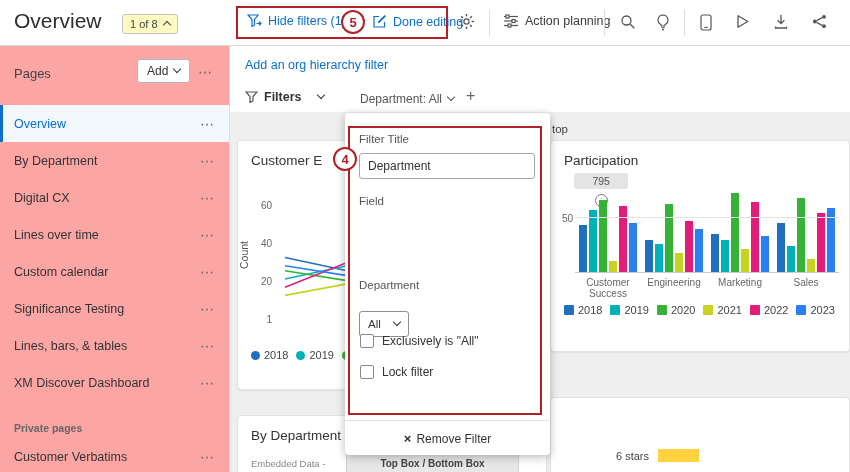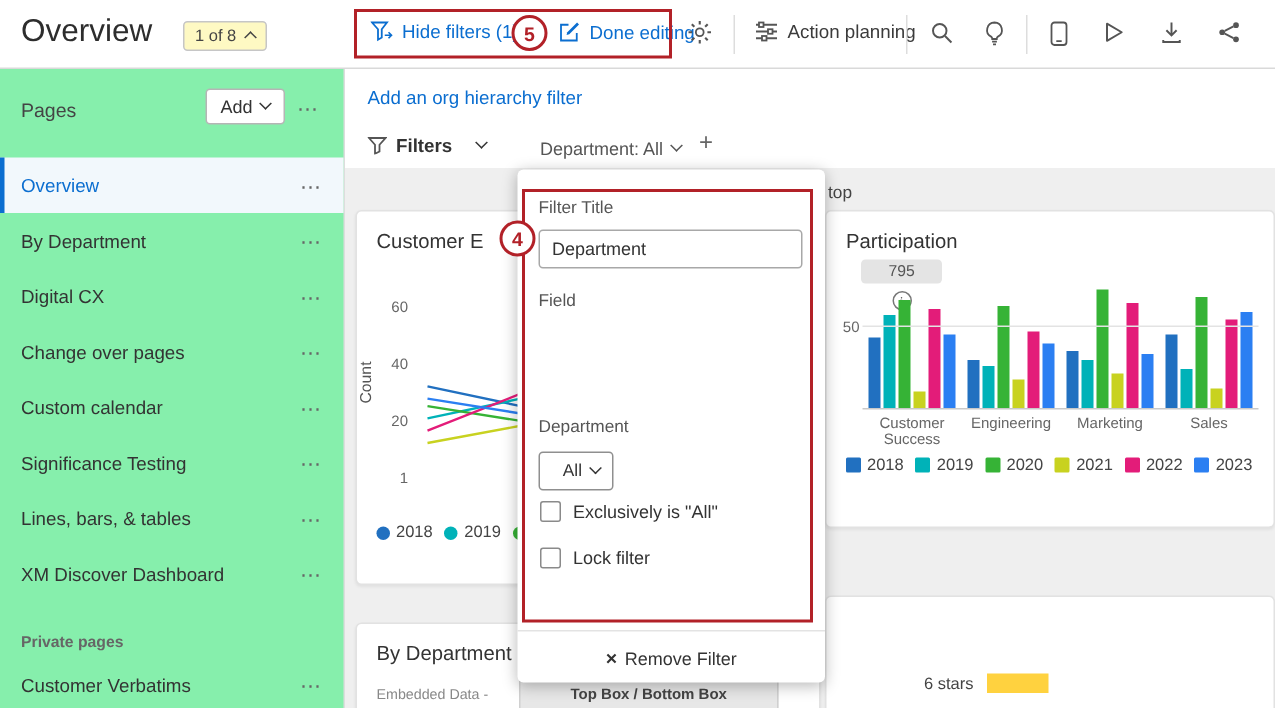--- a/index.html
+++ b/index.html
@@ -17,21 +17,21 @@
   .hide-filters { left:247px; }
   .done-editing { left:372px; }
   .gear-btn { left:458px; top:13px; position:absolute; background:none; border:none; cursor:pointer; }
   .vsep { position:absolute; top:10px; width:1px; height:26px; background:#ddd; }
   .icon-btn { position:absolute; top:14px; background:none; border:none; cursor:pointer; padding:0; }
   
   .ann-box { position:absolute; border:2px solid #b22128; z-index:50; pointer-events:none; }
   .ann-circle { position:absolute; width:24px; height:24px; border:2px solid #b22128; border-radius:50%; background:#fff; color:#b22128; font-size:13px; font-weight:bold; display:flex; align-items:center; justify-content:center; z-index:55; pointer-events:none; }
 
   
-  .sidebar { position:absolute; left:0; top:46px; width:230px; bottom:0; background:#86efac; border-right:1px solid #ddd; z-index:20; }
+  .sidebar { position:absolute; left:0; top:46px; width:230px; bottom:0; background:#fca5a5; border-right:1px solid #ddd; z-index:20; }
   .pages-label { position:absolute; left:14px; top:20px; font-size:13px; color:#444; }
   .add-btn { position:absolute; left:137px; top:13px; height:24px; padding:0 9px; border:1px solid #b5b5b5; border-radius:3px; background:#fff; font-family:inherit; font-size:12px; color:#333; display:flex; align-items:center; cursor:pointer; }
   .dots { color:#666; font-size:14px; letter-spacing:1px; cursor:pointer; }
   .pages-menu { position:absolute; left:198px; top:18px; }
   .side-items { position:absolute; left:0; top:59px; width:100%; }
   .side-item { height:37px; display:flex; align-items:center; justify-content:space-between; padding:0 14px 0 11px; border-left:3px solid transparent; font-size:12.5px; color:#333; cursor:pointer; }
   .side-item.selected { border-left-color:#0b6ed0; color:#0b6ed0; background:#f2f8fc; }
   .private-label { position:absolute; left:14px; top:376px; font-size:10.5px; font-weight:bold; color:#666; }
   .side-private { position:absolute; left:0; top:392px; width:100%; }
 
@@ -214,21 +214,21 @@
         </div>
         <div class="side-item">
           <span>By Department</span>
           <span class="dots">⋯</span>
         </div>
         <div class="side-item">
           <span>Digital CX</span>
           <span class="dots">⋯</span>
         </div>
         <div class="side-item">
-          <span>Change over pages</span>
+          <span>Lines over time</span>
           <span class="dots">⋯</span>
         </div>
         <div class="side-item">
           <span>Custom calendar</span>
           <span class="dots">⋯</span>
         </div>
         <div class="side-item">
           <span>Significance Testing</span>
           <span class="dots">⋯</span>
         </div>
@@ -400,21 +400,21 @@
         <div class="stars-label">6 stars</div>
         <div class="stars-bar" id="stars-bar" style="width: 41px; background: rgb(255, 210, 63);"></div>
       </section>
     </div>
 
     <div class="popover">
       <div class="pp-label" style="top:20px;">Filter Title</div>
       <input class="pp-input" value="Department" style="">
       <div class="pp-label" style="top:82px;">Field</div>
       <div class="pp-label" style="top:166px;">Department</div>
-      <div class="pp-select" style="top:188px; width:50px; height:26px;justify-content:flex-end;">
+      <div class="pp-select" style="top:198px; width:50px; height:26px;">
         <span>All</span>
         <i class="chev"></i>
       </div>
       <div class="cb-row" style="top:221px;">
         <span class="cbx"></span>
         <span>Exclusively is "All"</span>
       </div>
       <div class="cb-row" style="top:252px;">
         <span class="cbx"></span>
         <span>Lock filter</span>

